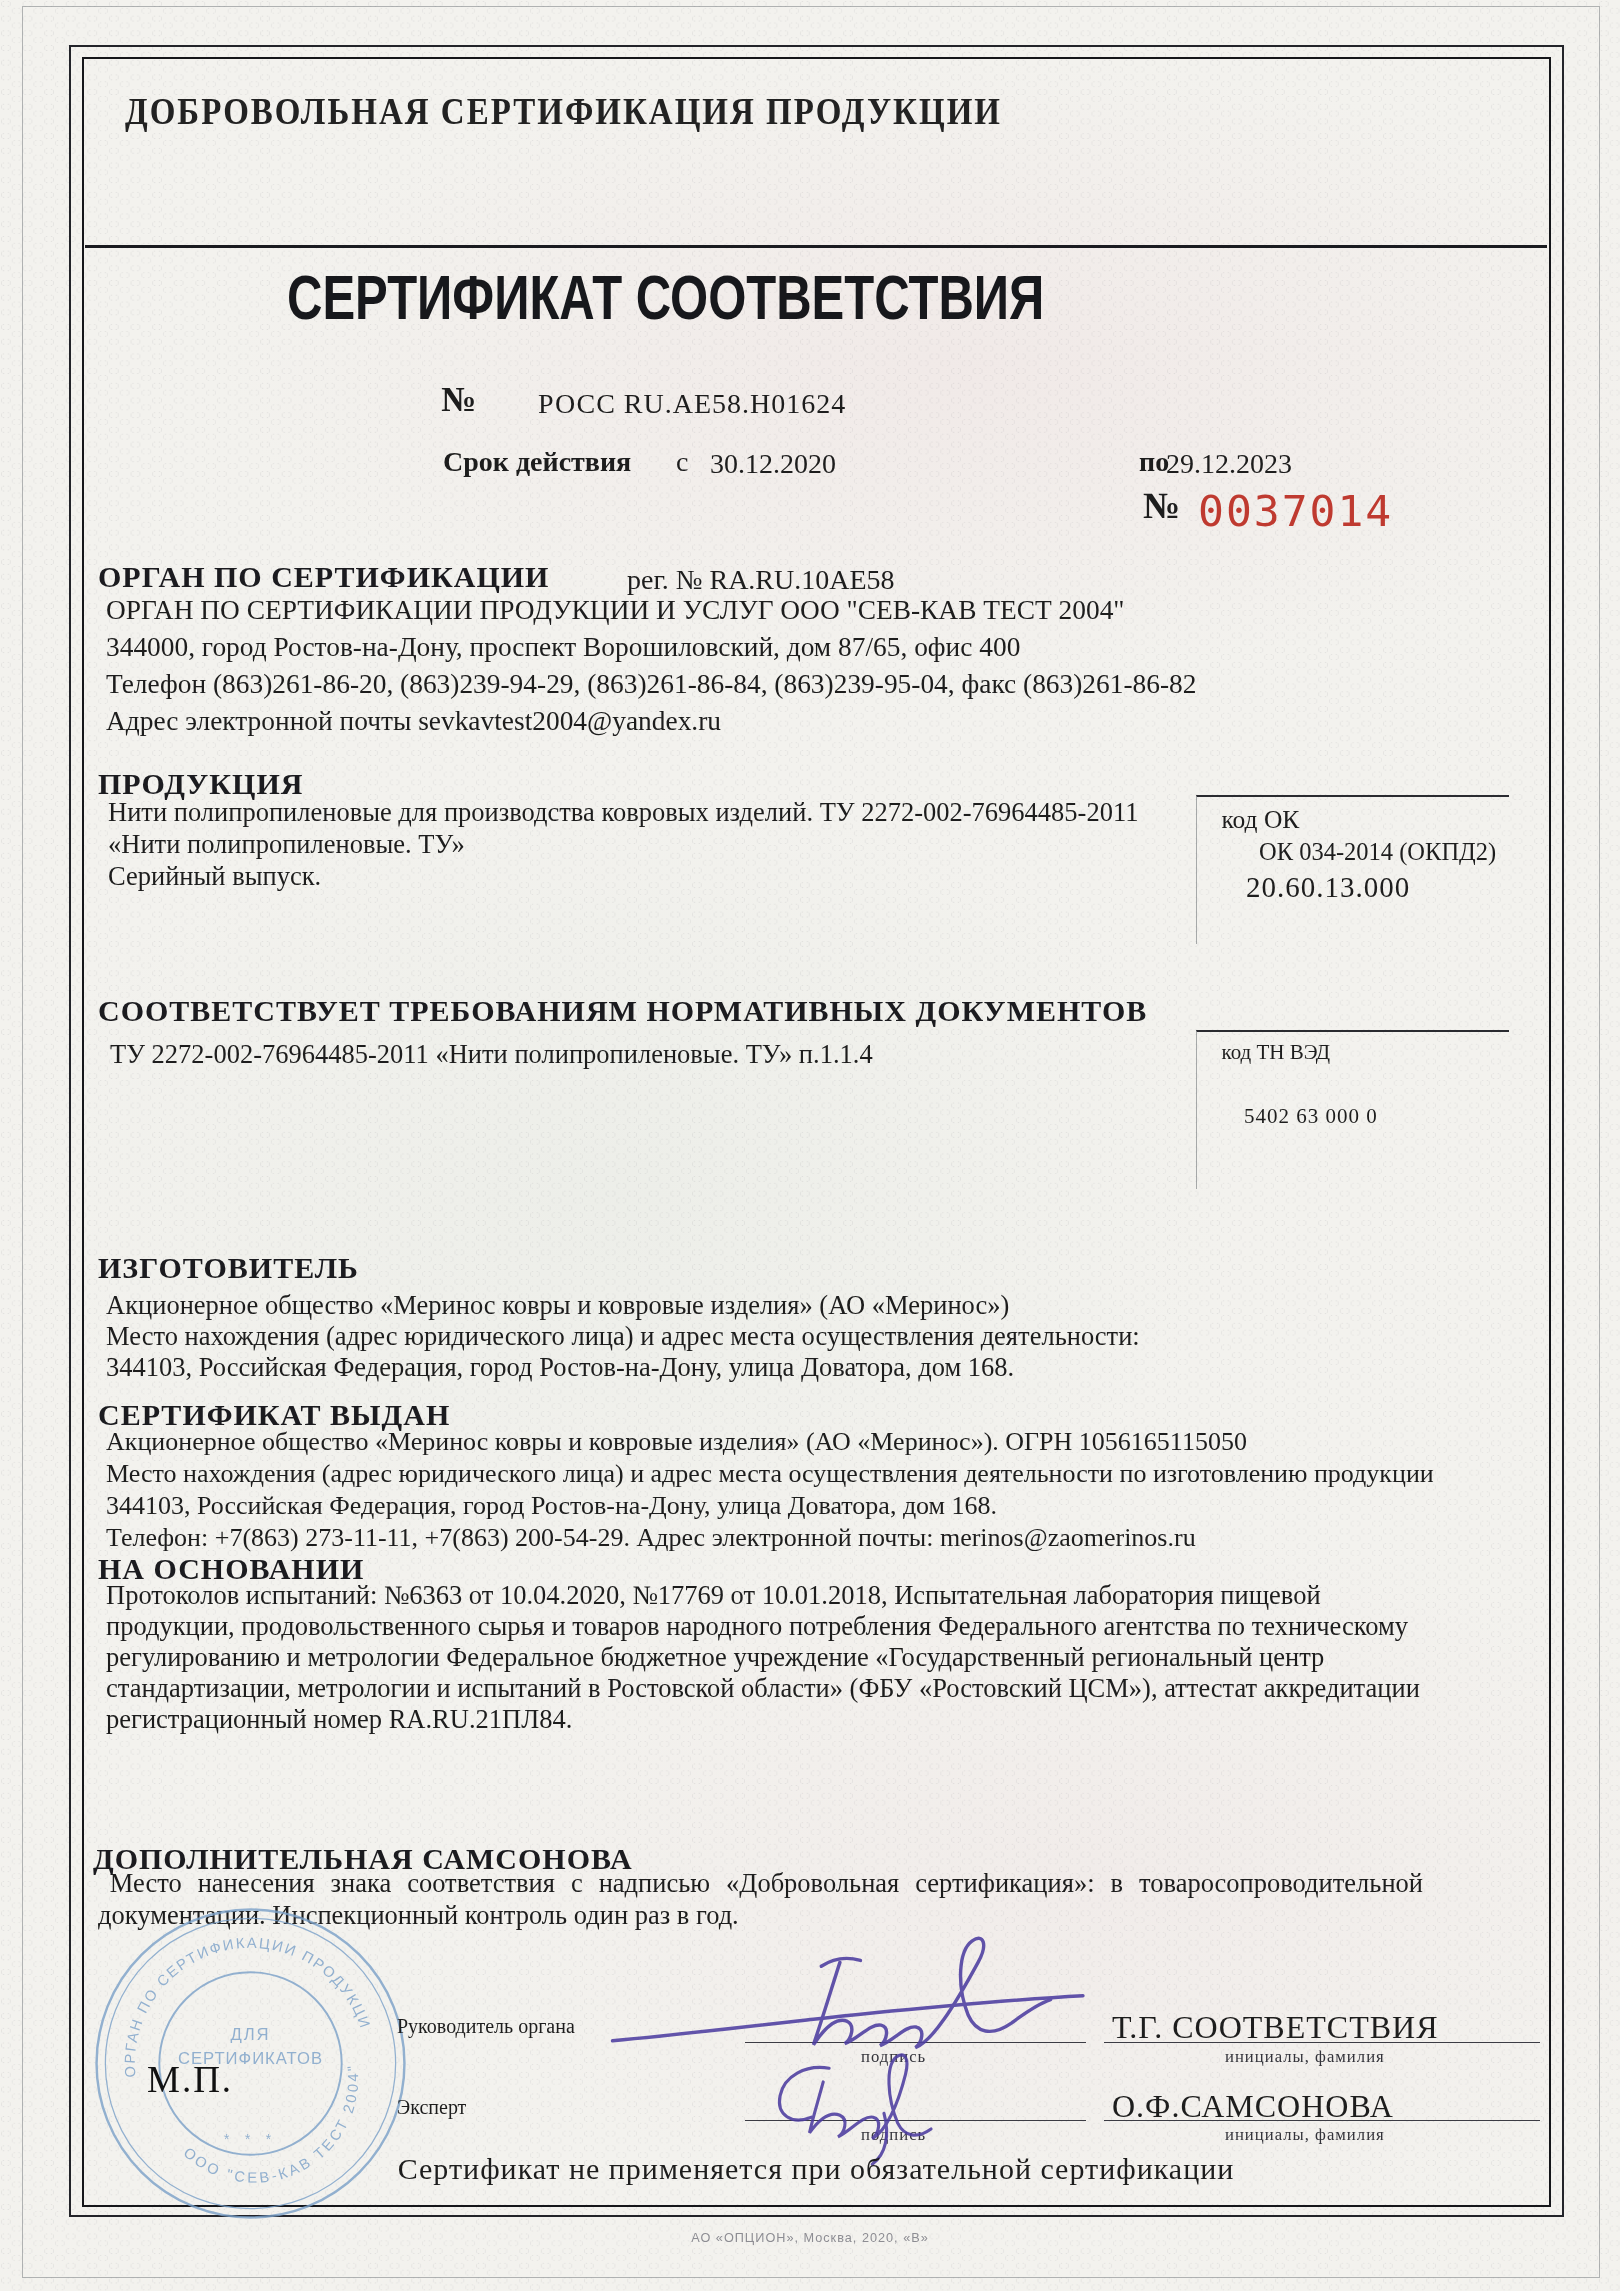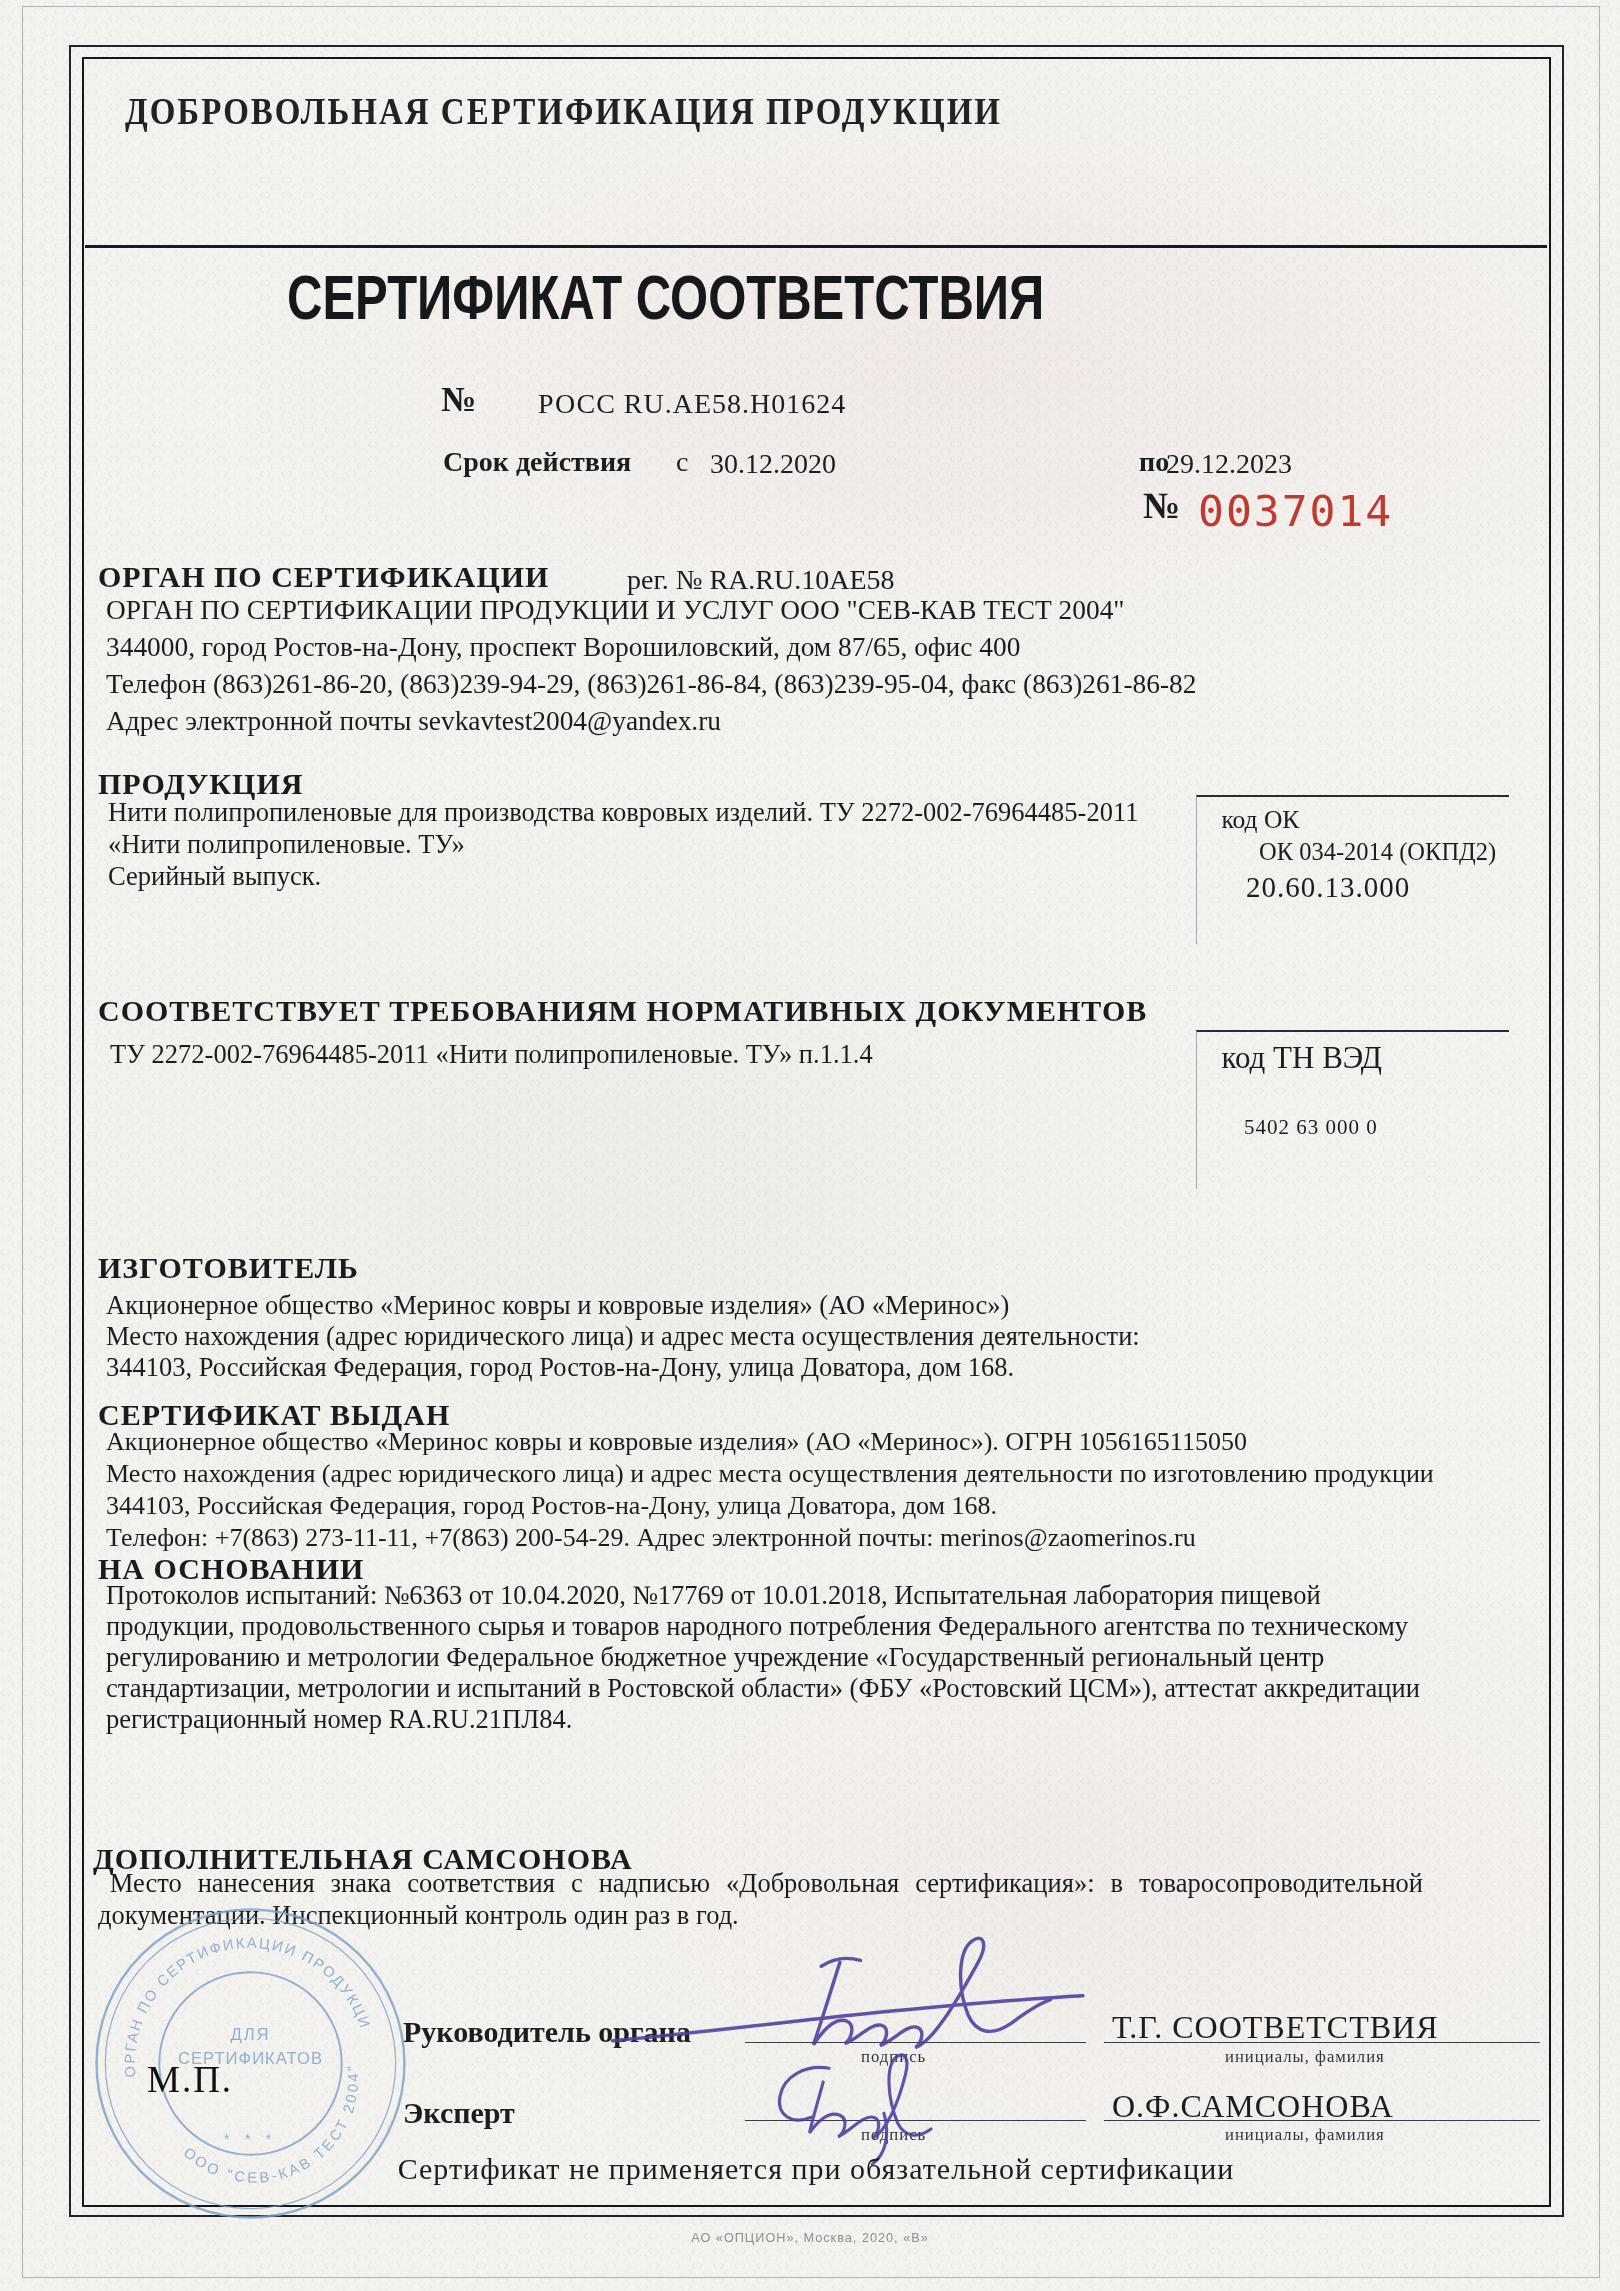--- a/index.html
+++ b/index.html
@@ -36,35 +36,35 @@
   .prod-h{left:98px;top:767px;}
   .prod-body{left:108px;top:796px;width:1083px;font-size:26.5px;line-height:32px;}
   .code-box{width:312px;border-top:2px solid #2a2b30;border-left:1px solid rgba(90,95,100,.5);}
   .ok-box{left:1196px;top:795px;height:147px;}
   .ok-label{margin:7.8px 0 0 24.5px;font-size:25.5px;}
   .ok-standard{margin:2.9px 0 0 62px;font-size:24.5px;}
   .ok-value{margin:4.9px 0 0 49px;font-size:29px;letter-spacing:1px;}
   .comp-h{left:98px;top:994px;}
   .comp-line{left:110px;top:1039px;font-size:26.5px;white-space:nowrap;}
   .tnved-box{left:1196px;top:1030px;height:157px;}
-  .tnved-label{margin:7.8px 0 0 24.5px;font-size:31px;}
+  .tnved-label{margin:7.8px 0 0 24.5px;font-size:21px;}
   .tnved-value{margin:39px 0 0 47px;font-size:21px;letter-spacing:1px;}
   .manuf-h{left:98px;top:1251px;}
   .manuf-lines{left:106px;top:1290px;width:1402px;font-size:26.5px;line-height:31px;}
   .issued-h{left:98px;top:1398px;}
   .issued-lines{left:106px;top:1426px;width:1436px;font-size:26px;line-height:32px;}
   .basis-h{left:98px;top:1552px;}
   .basis-text{left:106px;top:1580px;width:1333px;font-size:26.5px;line-height:31px;}
   .add-h{left:93px;top:1842px;}
   .add-text{left:98px;top:1867px;width:1325px;font-size:26.5px;line-height:32px;text-align:justify;text-indent:11.8px;}
   .stamp{left:74px;top:1887px;width:353px;height:353px;opacity:.8;}
   .mp{left:147px;top:2058px;font-size:37px;letter-spacing:2px;color:#111;}
   .role1{left:397px;top:2015px;}
   .role2{left:397px;top:2096px;}
-  .role{font-weight:700;font-size:30px;white-space:nowrap;margin-left:6px;}
+  .role{font-weight:400;font-size:20px;white-space:nowrap;}
   .sigline{width:341px;height:0;border-top:1.5px solid #3c3c44;}
   .sigline1{left:745px;top:2042px;}
   .sigline2{left:745px;top:2120px;}
   .small-cap{font-size:16.7px;color:#33333a;letter-spacing:1px;}
   .cap1{left:861px;top:2047px;}
   .cap2{left:861px;top:2125px;}
   .nameline{width:436px;height:0;border-top:1.5px solid #3c3c44;}
   .nameline1{left:1104px;top:2042px;}
   .nameline2{left:1104px;top:2120px;}
   .name1{left:1112px;top:2009px;}

